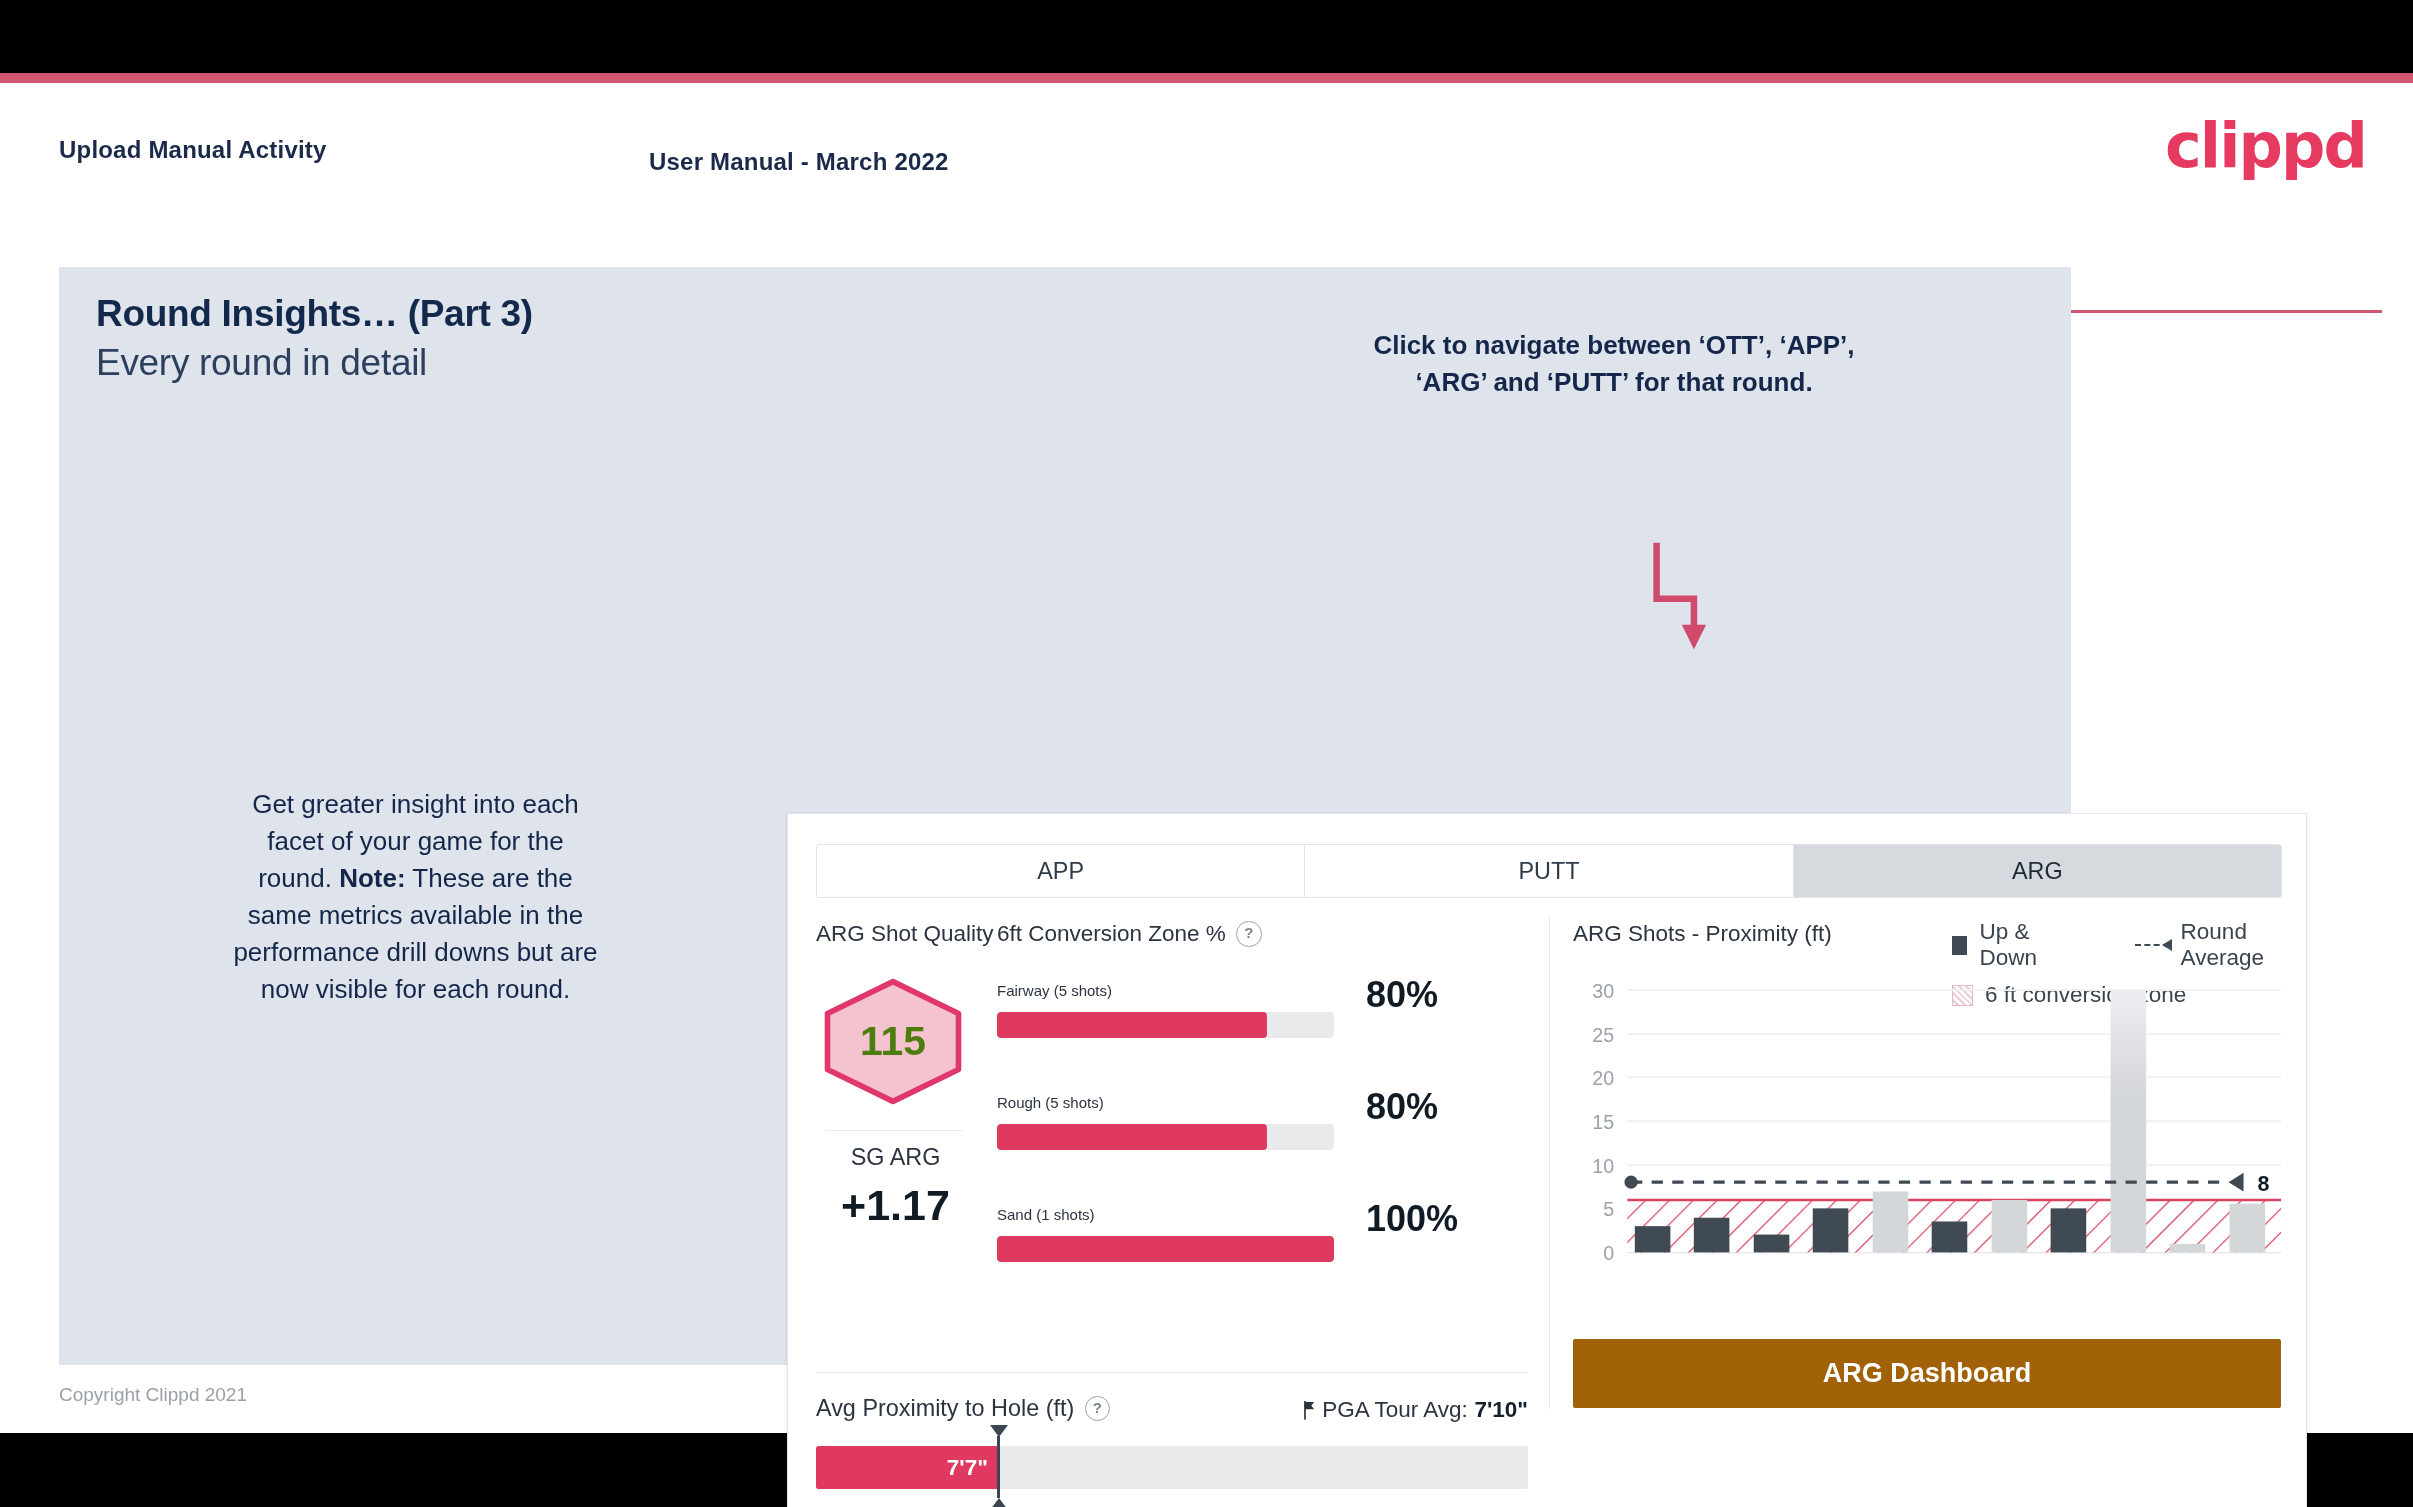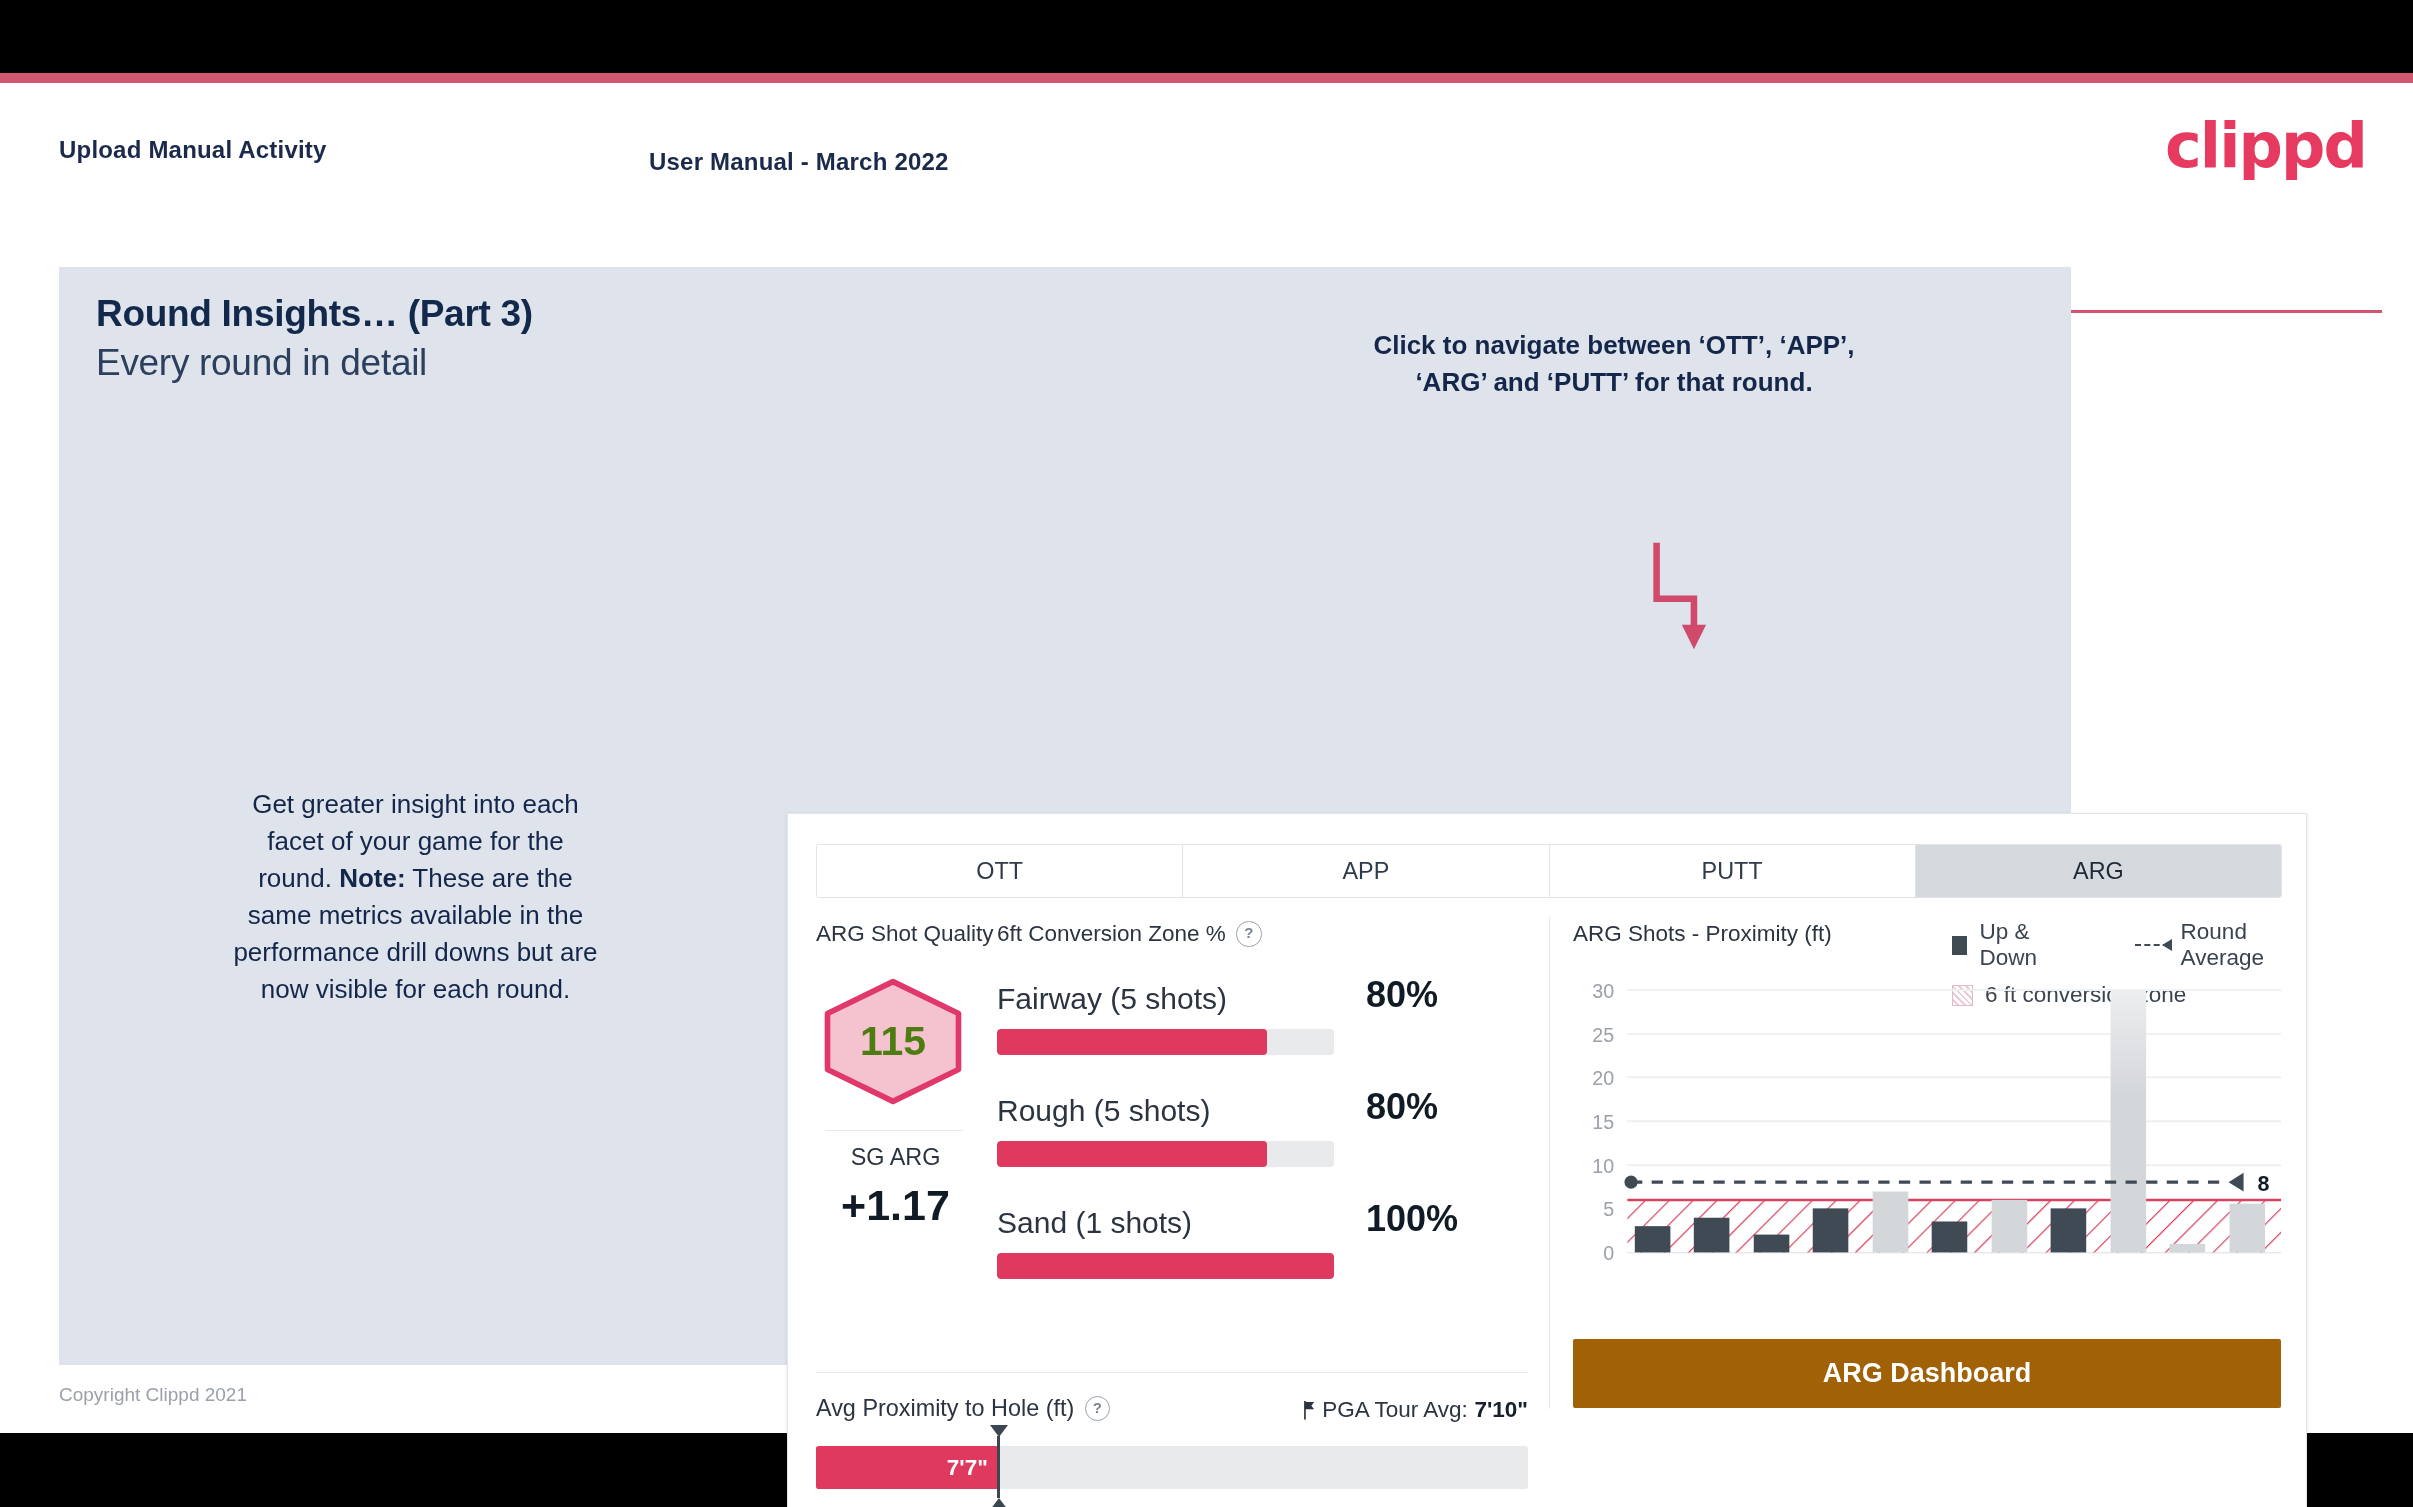--- a/index.html
+++ b/index.html
@@ -45,21 +45,21 @@
   .cz-title{position:absolute;left:209px;top:107px;display:flex;align-items:center;gap:10.3px;}
   .qmark{display:inline-block;width:23.4px;height:23.4px;border:1.9px solid #9aa3ad;border-radius:50%;color:#7b858f;font-size:15px;line-height:21.5px;text-align:center;font-weight:700;}
 
   .hexwrap{position:absolute;left:30px;top:162px;width:150px;height:131px;}
   .hexnum{position:absolute;left:0;top:0;width:150px;height:131px;display:flex;align-items:center;justify-content:center;font-size:41px;font-weight:700;color:#4d7c0f;}
   .sgdiv{position:absolute;left:37px;top:316px;width:138px;height:0.9px;background:#e6e9ed;}
   .sglbl{position:absolute;left:0;top:330px;width:215px;text-align:center;font-size:23.4px;color:#2b3440;}
   .sgval{position:absolute;left:0;top:367px;width:215px;text-align:center;font-size:43px;font-weight:700;color:#111b26;}
 
   .czrow{position:absolute;left:209px;width:515px;}
-  .czlbl{font-size:30px;color:#2b3440;margin-bottom:13px;}
+  .czlbl{font-size:15px;color:#2b3440;margin-bottom:13px;}
   .czbar{position:relative;width:337px;height:26px;background:#e8eaec;border-radius:3.7px;overflow:hidden;}
   .czfill{position:absolute;left:0;top:0;height:100%;background:#e0395f;border-radius:3.7px;}
   .czpct{position:absolute;left:369px;top:-8.4px;font-size:36px;font-weight:700;color:#111b26;}
 
   
   .proxrow{position:absolute;left:28px;top:581px;width:712px;}
   .prox-l{position:absolute;left:0;top:0;display:flex;align-items:center;gap:10.3px;font-size:23.4px;color:#2b3440;}
   .prox-r{position:absolute;right:0;top:1.9px;font-size:22.5px;color:#2b3440;display:flex;align-items:center;gap:6.6px;}
   .prox-r b{font-weight:700;color:#15202c;}
   .track{position:absolute;left:0;top:51px;width:712px;height:43px;background:#e8eaec;border-radius:2.8px;}
@@ -115,21 +115,20 @@
       <path d="M46,118 L33,92 L59,92 Z" fill="#cf4a6b"></path>
     </svg>
 
     <div class="blurb">
       <span>Get greater insight into each facet of your game for the round. </span><b>Note:</b><span> These are the same metrics available in the performance drill downs but are now visible for each round.</span>
     </div>
 
     <div class="card">
 
       <div class="tabs">
-        <div class="tab">OTT</div>
         <div class="tab">APP</div>
         <div class="tab">PUTT</div>
         <div class="tab active">ARG</div>
       </div>
 
       <div class="divider-v"></div>
       <div class="divider-h"></div>
 
       <div class="lbl sq-title">ARG Shot Quality</div>
 

